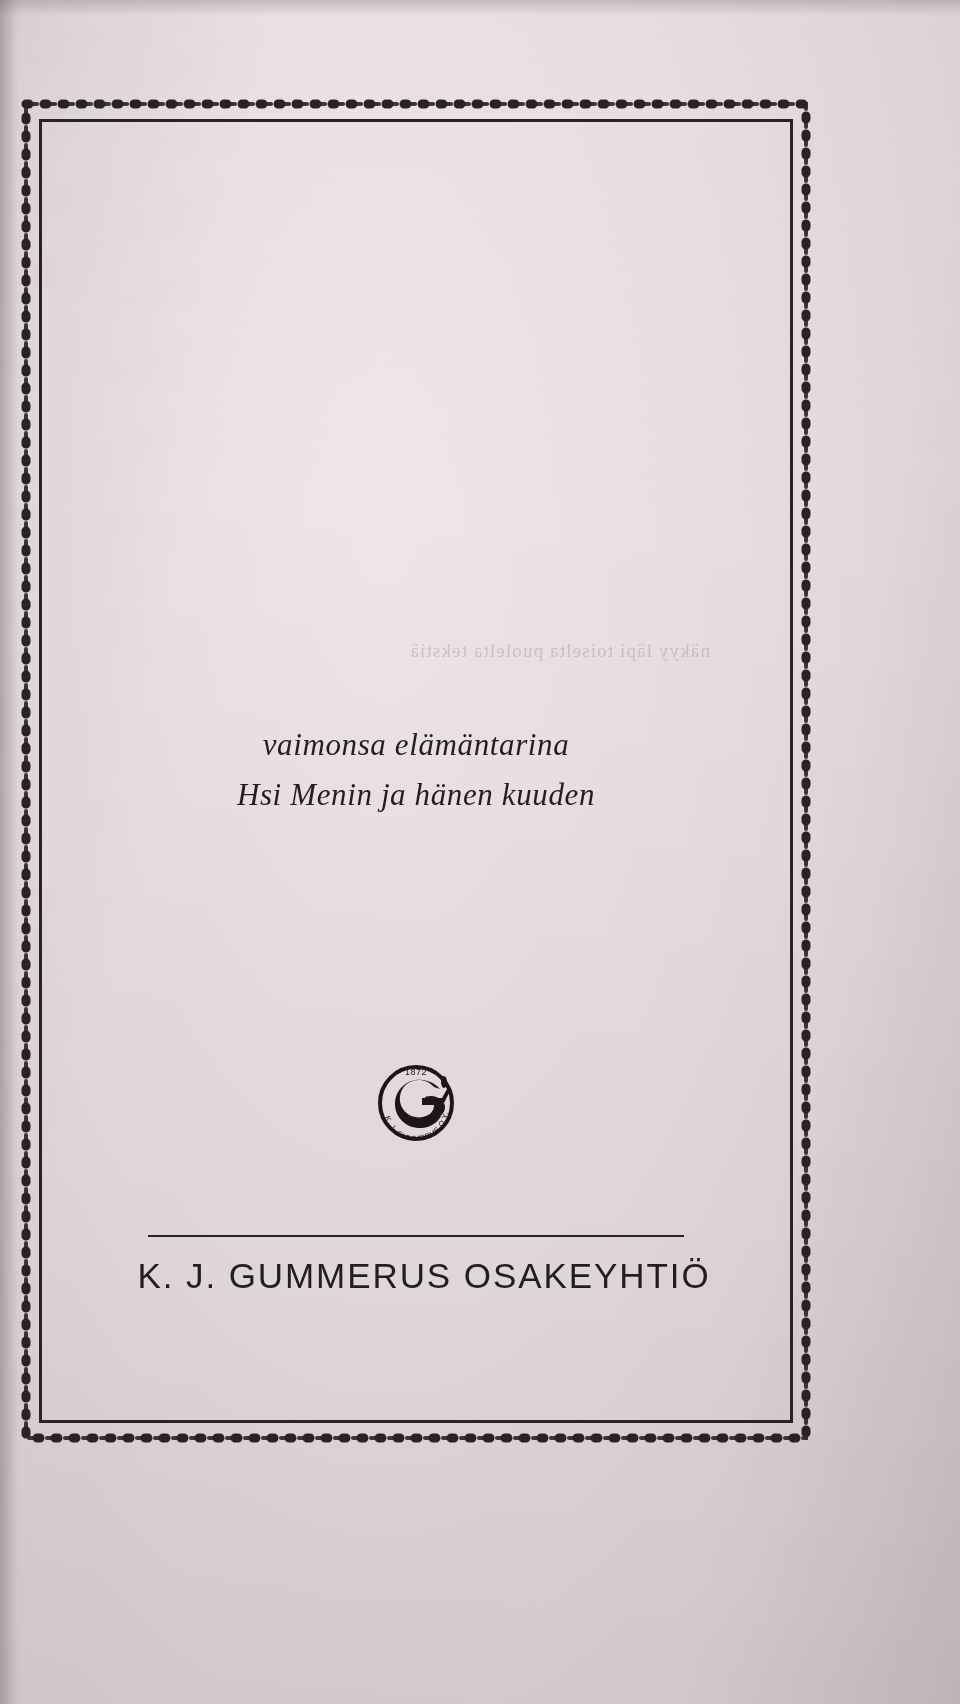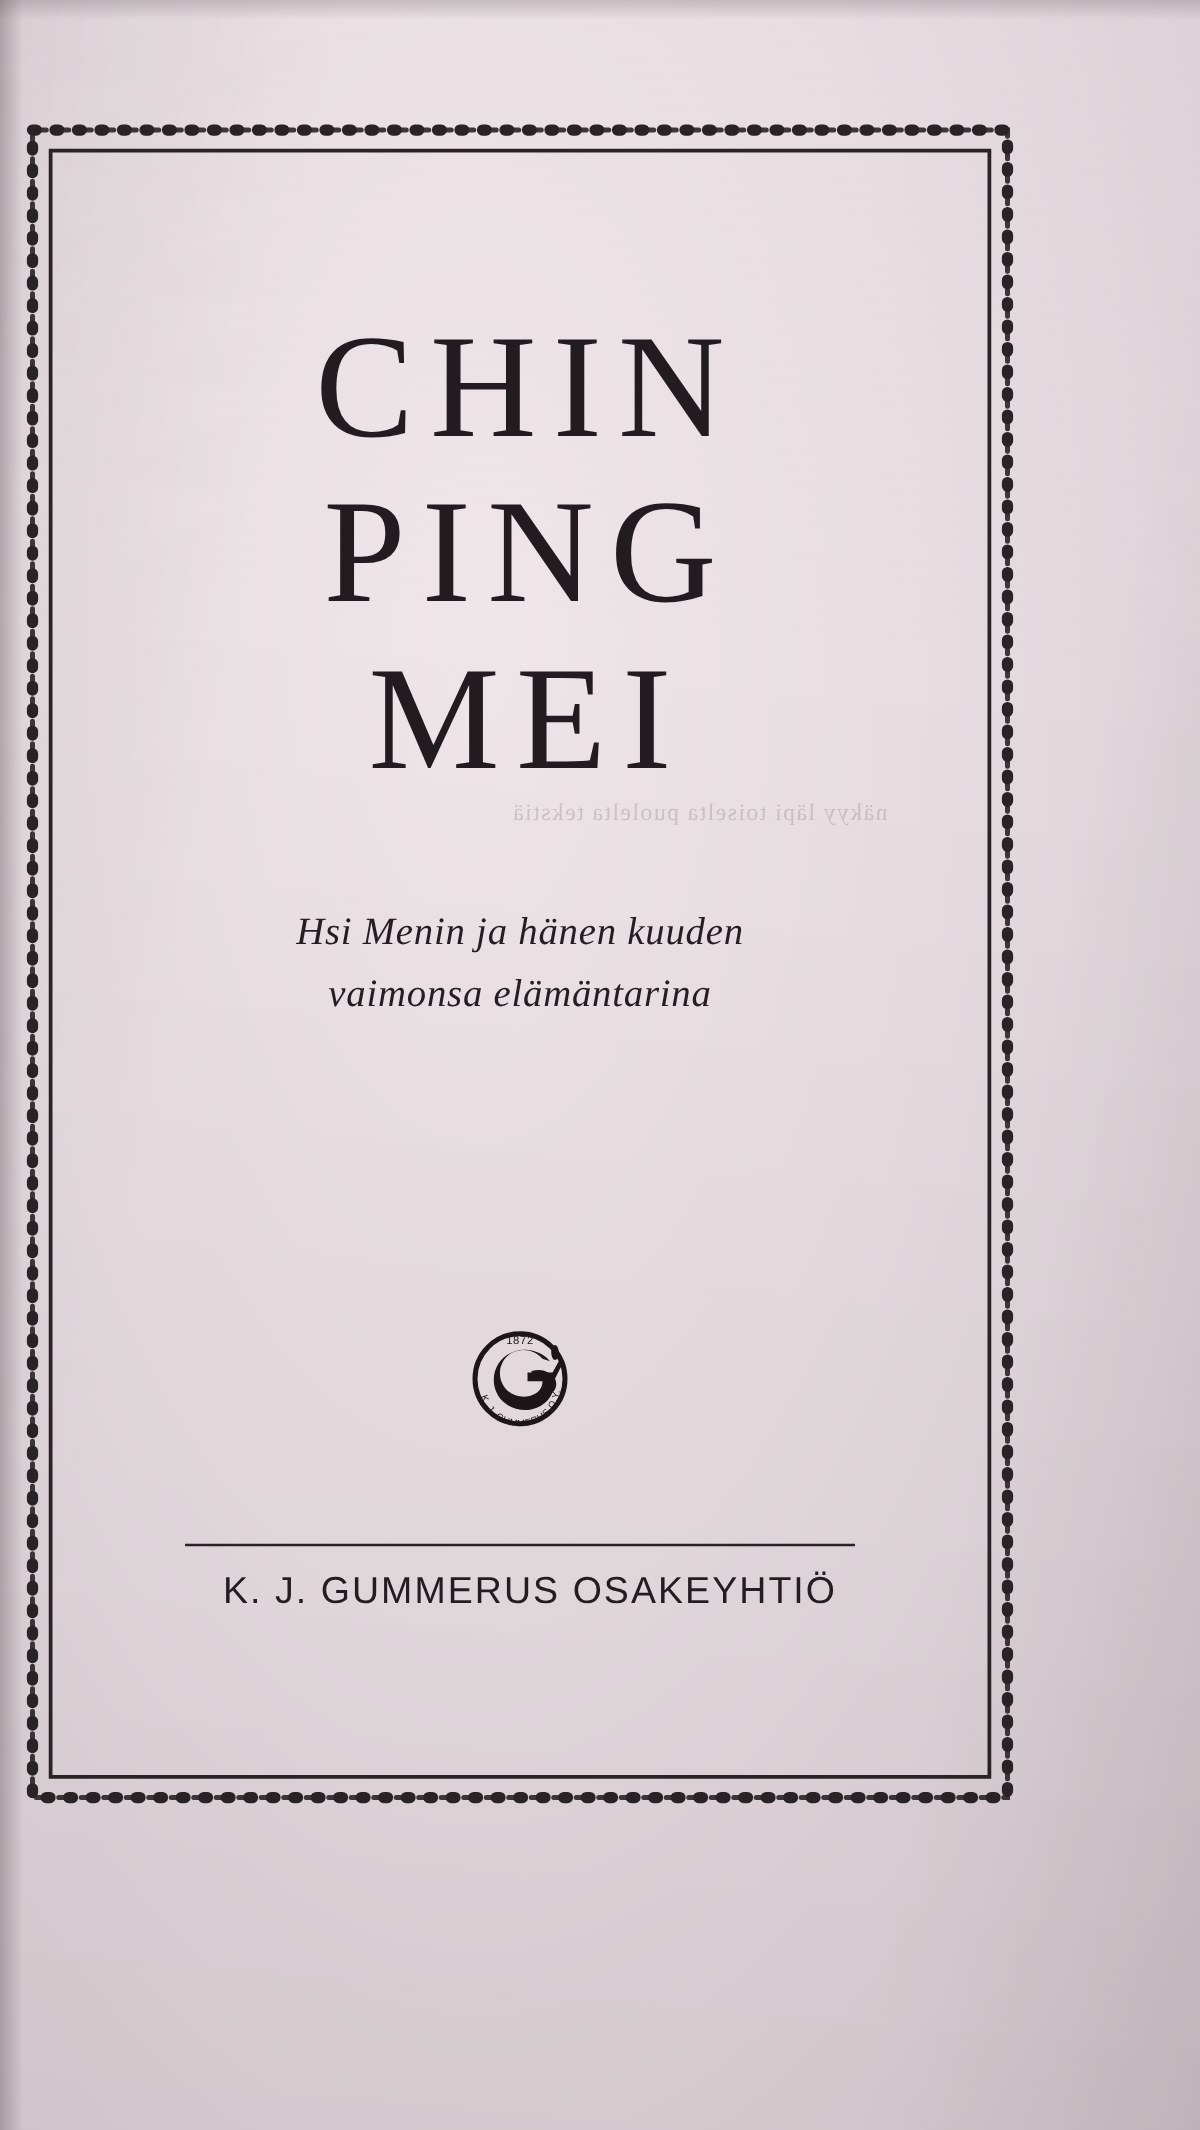--- a/index.html
+++ b/index.html
@@ -133,21 +133,21 @@
 
   .imprint {
     position: absolute;
     left: 0;
     right: 0;
     top: 1136px;
     text-align: center;
   }
   .imprint .pub {
     font-family: "Liberation Sans", sans-serif;
-    font-size: 30px;
+    font-size: 35px;
     letter-spacing: 0.055em;
     color: #231c20;
     font-weight: 400;
     padding-left: 16px;
   }
   .imprint .city {
     margin-top: 12px;
     font-family: "Liberation Sans", sans-serif;
     font-size: 27px;
     letter-spacing: 0.02em;
@@ -186,29 +186,24 @@
       <rect x="22" y="24" width="752" height="1302" fill="none" stroke="#2a2326" stroke-width="2"></rect>
     </svg>
   </div>
 
   <div class="frame-inner"></div>
 
   <div class="content">
 
     <div class="bleed">näkyy läpi toiselta puolelta tekstiä</div>
 
-    <div class="title-block">
-      <div class="title-line t1">CHIN</div>
-      <div class="title-line t2">PING</div>
-      <div class="title-line t3">MEI</div>
-    </div>
 
     <div class="subtitle">
+      <div>vaimonsa elämäntarina</div>
       <div>Hsi Menin ja hänen kuuden</div>
-      <div>vaimonsa elämäntarina</div>
     </div>
 
     <div class="logo">
       <svg width="108" height="92" viewBox="0 0 108 92" aria-hidden="true">
 
         <circle cx="54" cy="50" r="36" fill="none" stroke="#1d1619" stroke-width="4"></circle>
 
         <path d="M54 18
                  a32 32 0 1 0 0 64
                  a32 32 0 1 0 0-64 z

